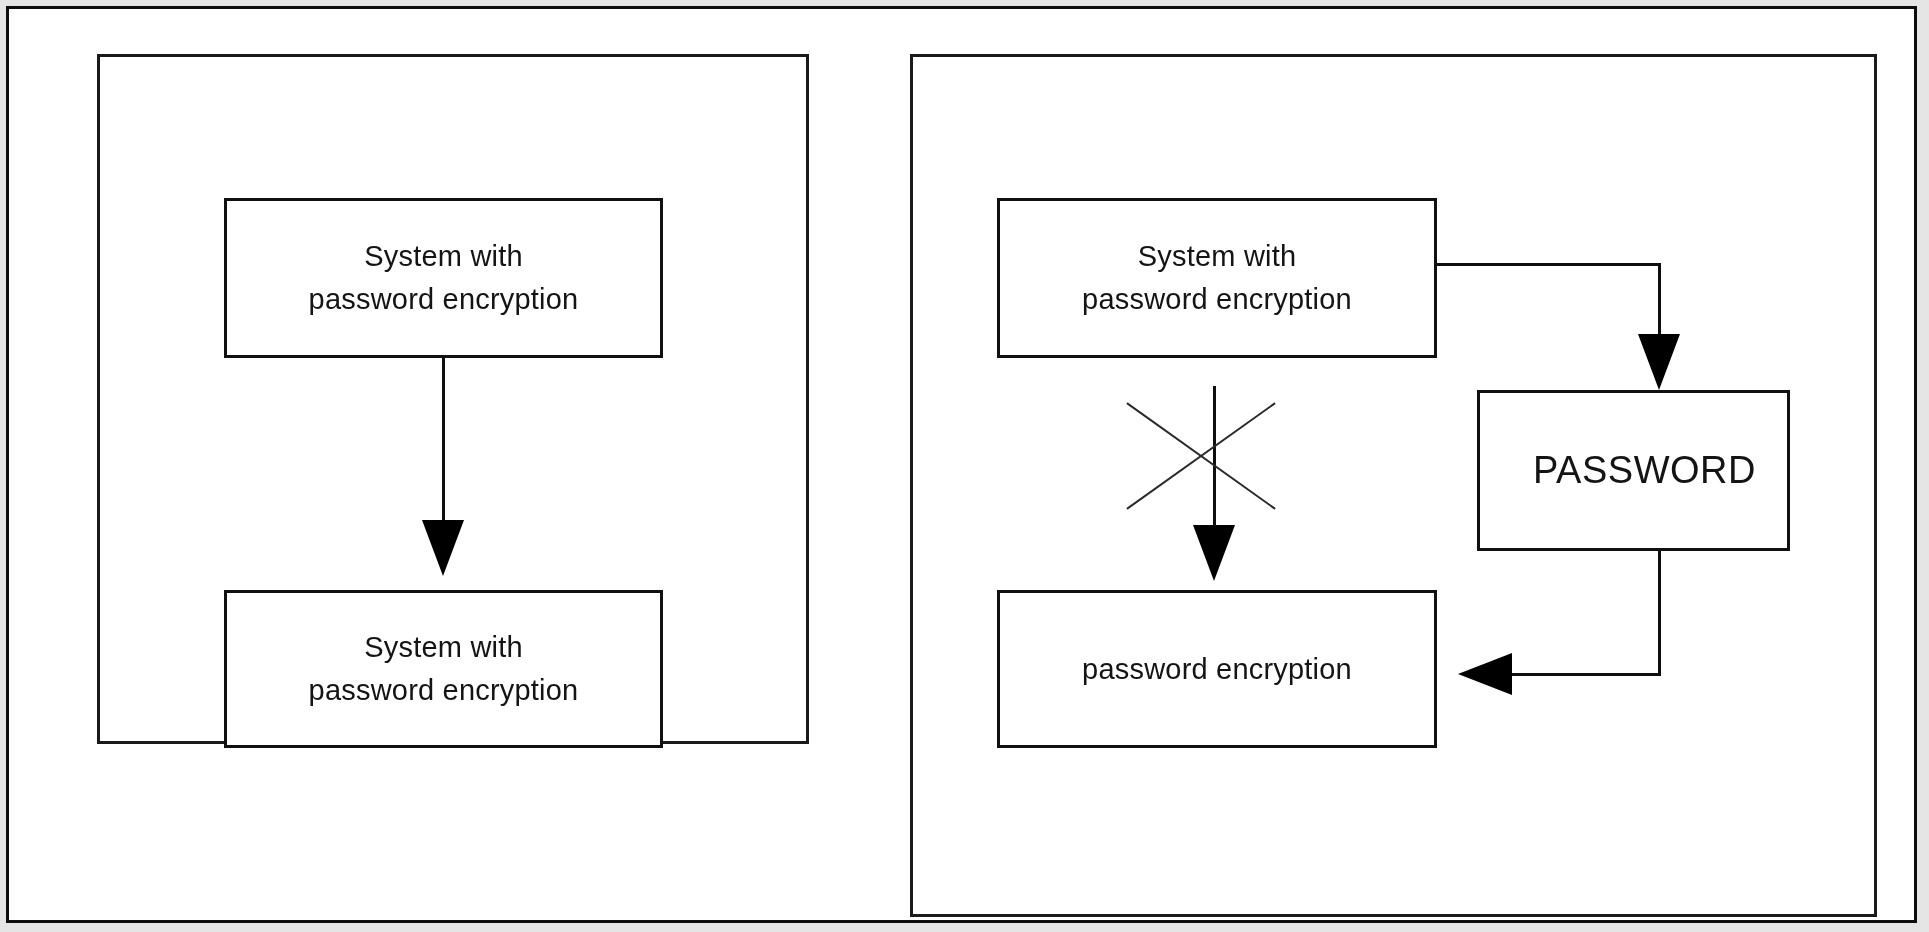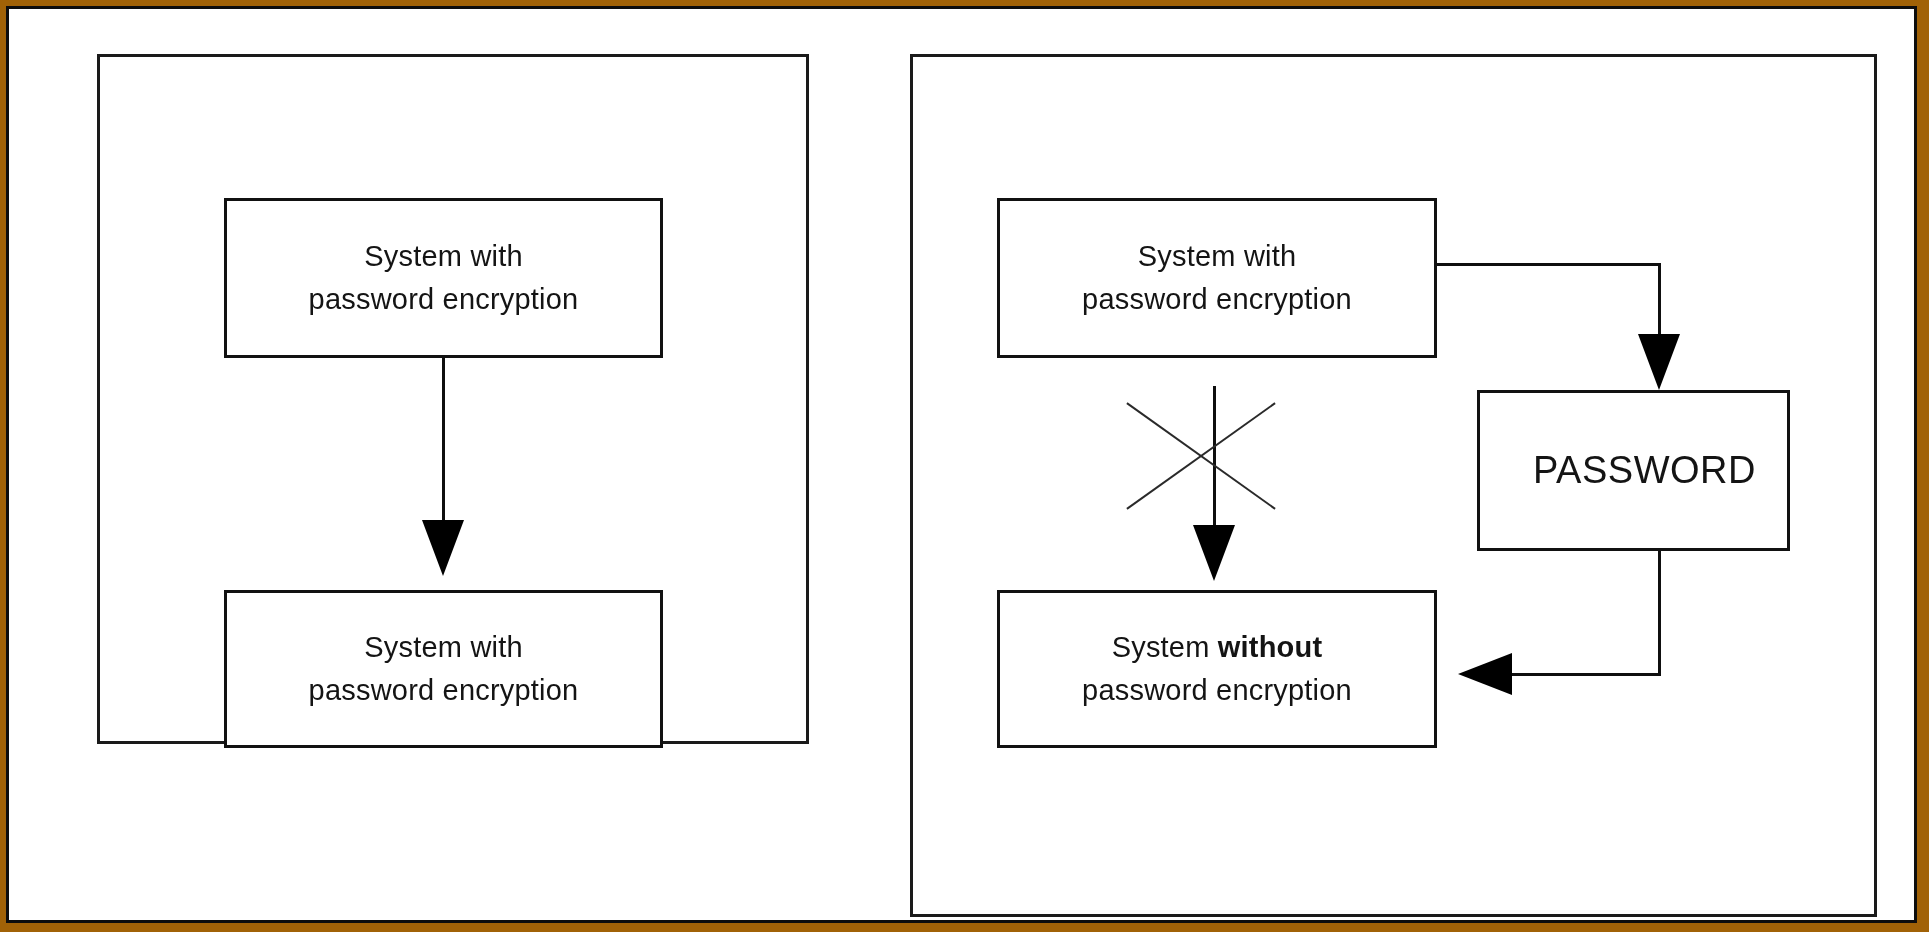--- a/index.html
+++ b/index.html
@@ -9,21 +9,21 @@
     background: #ffffff;
   }
   body {
     font-family: "Liberation Sans", sans-serif;
   }
 
   .canvas {
     position: relative;
     width: 1929px;
     height: 932px;
-    background: #a16207;
+    background: #e5e5e5;
     overflow: hidden;
   }
 
   
   .outer-frame {
     position: absolute;
     left: 6px;
     top: 6px;
     width: 1911px;
     height: 917px;
@@ -183,17 +183,16 @@
 
   <div class="node node-pass" id="node-password">
     <span class="line1">PASSWORD</span>
   </div>
 
   <div class="conn-v" style="left:1658px; top:551px; height:125px;"></div>
   <div class="conn-h" style="left:1512px; top:673px; width:148px;"></div>
   <div class="arrow-left" style="left:1458px; top:653px;"></div>
 
   <div class="node" id="node-right-bottom">
-    <span class="line1"><span>System </span><span class="bold-word">without</span></span>
     <span class="line2">password encryption</span>
   </div>
 
 </div>
 
 </body></html>

